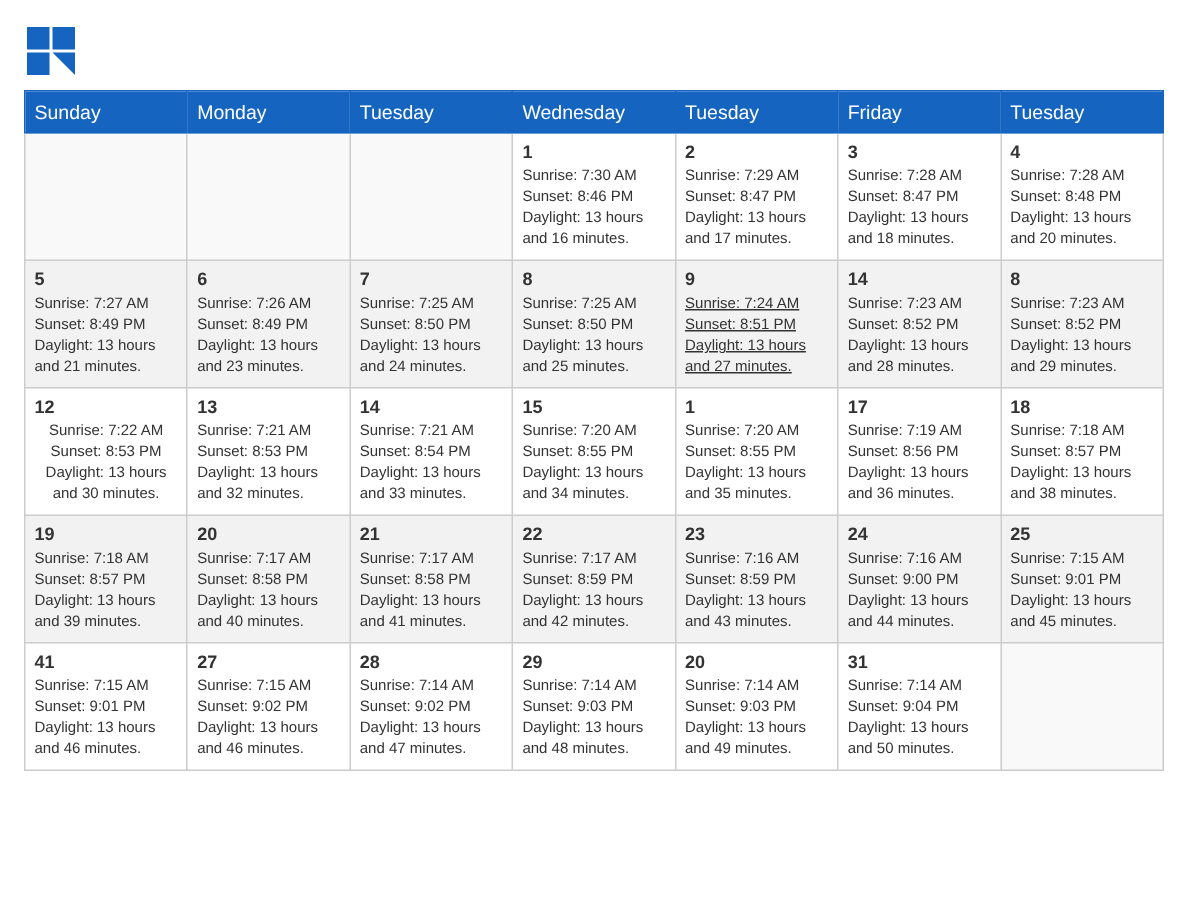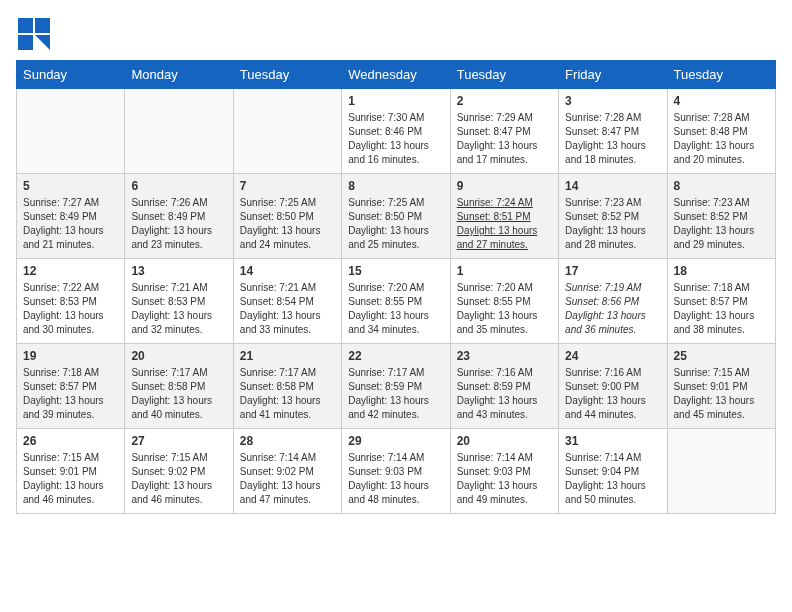--- a/index.html
+++ b/index.html
@@ -212,21 +212,21 @@
           <span class="day-number">8</span>
           <div class="day-info" style="white-space: pre-line;">Sunrise: 7:23 AM
 Sunset: 8:52 PM
 Daylight: 13 hours
 and 29 minutes.</div>
         </td>
       </tr>
       <tr>
         <td>
           <span class="day-number">12</span>
-          <div class="day-info" style="white-space: pre-line;">Sunrise: 7:22 AM
+          <div class="day-info" style="white-space: pre-line; text-align: center;">Sunrise: 7:22 AM
 Sunset: 8:53 PM
 Daylight: 13 hours
 and 30 minutes.</div>
         </td>
         <td>
           <span class="day-number">13</span>
           <div class="day-info" style="white-space: pre-line;">Sunrise: 7:21 AM
 Sunset: 8:53 PM
 Daylight: 13 hours
 and 32 minutes.</div>
@@ -247,21 +247,21 @@
         </td>
         <td>
           <span class="day-number">1</span>
           <div class="day-info" style="white-space: pre-line;">Sunrise: 7:20 AM
 Sunset: 8:55 PM
 Daylight: 13 hours
 and 35 minutes.</div>
         </td>
         <td>
           <span class="day-number">17</span>
-          <div class="day-info" style="white-space: pre-line; font-style: italic;">Sunrise: 7:19 AM
+          <div class="day-info" style="white-space: pre-line;">Sunrise: 7:19 AM
 Sunset: 8:56 PM
 Daylight: 13 hours
 and 36 minutes.</div>
         </td>
         <td>
           <span class="day-number">18</span>
           <div class="day-info" style="white-space: pre-line;">Sunrise: 7:18 AM
 Sunset: 8:57 PM
 Daylight: 13 hours
 and 38 minutes.</div>
@@ -313,21 +313,21 @@
         <td>
           <span class="day-number">25</span>
           <div class="day-info" style="white-space: pre-line;">Sunrise: 7:15 AM
 Sunset: 9:01 PM
 Daylight: 13 hours
 and 45 minutes.</div>
         </td>
       </tr>
       <tr>
         <td>
-          <span class="day-number">26</span>
+          <span class="day-number">41</span>
           <div class="day-info" style="white-space: pre-line;">Sunrise: 7:15 AM
 Sunset: 9:01 PM
 Daylight: 13 hours
 and 46 minutes.</div>
         </td>
         <td>
           <span class="day-number">27</span>
           <div class="day-info" style="white-space: pre-line;">Sunrise: 7:15 AM
 Sunset: 9:02 PM
 Daylight: 13 hours

